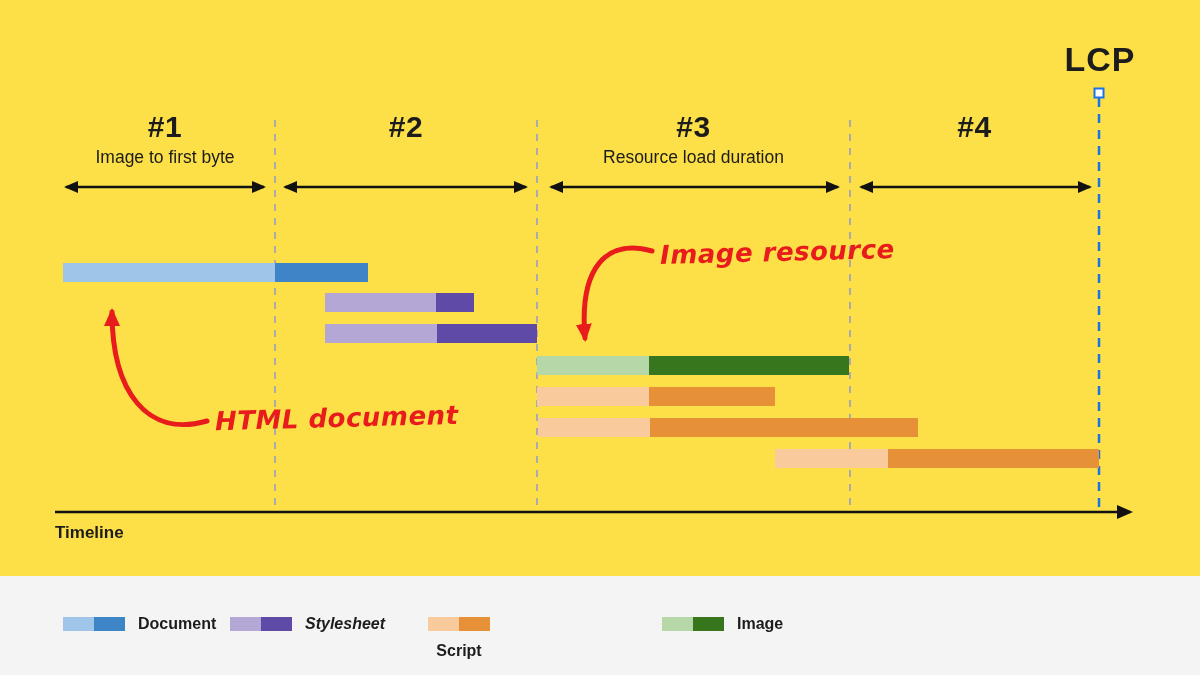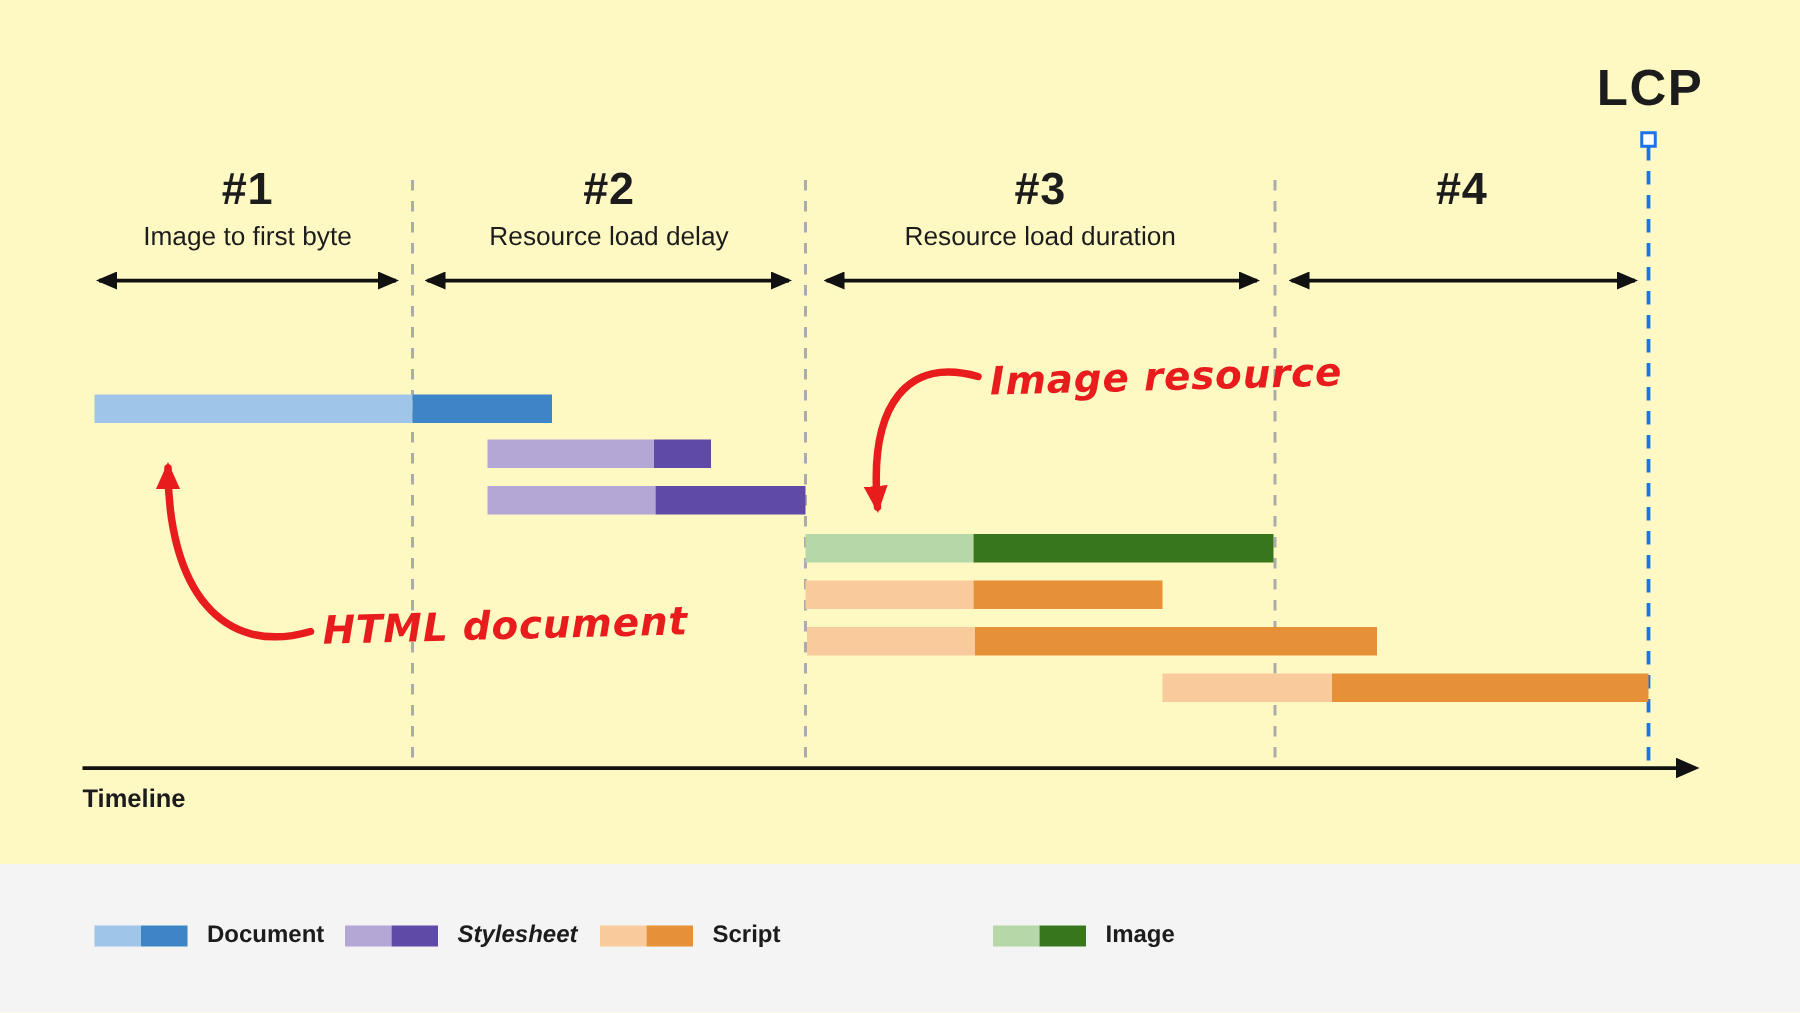--- a/index.html
+++ b/index.html
@@ -1,17 +1,17 @@
 <!DOCTYPE html>
 <html><head>
 <meta charset="utf-8">
 <style>
   html,body{margin:0;padding:0;background:#ffffff;}
   .stage{
-    position:relative;width:1200px;height:675px;background:#fef9c3;overflow:hidden;
+    position:relative;width:1200px;height:675px;background:#fde047;overflow:hidden;
     font-family:"Liberation Sans", sans-serif;color:#1c1c1c;
   }
   svg.layer{position:absolute;left:0;top:0;width:1200px;height:675px;pointer-events:none;}
 
   
   .phase{position:absolute;top:110px;text-align:center;}
   .phase .num{font-size:30px;font-weight:700;line-height:34px;letter-spacing:.5px;}
   .phase .lbl{font-size:17.5px;font-weight:500;line-height:22px;margin-top:2px;}
 
   
@@ -108,21 +108,20 @@
   </svg>
 
   <div class="lcp-label">LCP</div>
 
   <div class="phase" style="left:55px;width:220px;">
     <div class="num">#1</div>
     <div class="lbl">Image to first byte</div>
   </div>
   <div class="phase" style="left:275px;width:262px;">
     <div class="num">#2</div>
-    <div class="lbl">Resource load delay</div>
   </div>
   <div class="phase" style="left:537px;width:313px;">
     <div class="num">#3</div>
     <div class="lbl">Resource load duration</div>
   </div>
   <div class="phase" style="left:850px;width:249px;">
     <div class="num">#4</div>
   </div>
 
   <div class="hand" style="left:215px;top:403px;">HTML document</div>
@@ -138,21 +137,21 @@
       </span>
       <span class="legend-label">Document</span>
     </div>
     <div class="legend-item" style="left:230px;font-style:italic;">
       <span class="swatch">
         <span class="sw-half" style="background: rgb(180, 167, 214);"></span>
         <span class="sw-half" style="background: rgb(95, 75, 167);"></span>
       </span>
       <span class="legend-label">Stylesheet</span>
     </div>
-    <div class="legend-item" style="left:400px;">
+    <div class="legend-item" style="left:428px;flex-direction:column;">
       <span class="swatch">
         <span class="sw-half" style="background: rgb(249, 203, 156);"></span>
         <span class="sw-half" style="background: rgb(230, 145, 56);"></span>
       </span>
       <span class="legend-label">Script</span>
     </div>
     <div class="legend-item" style="left:662px;">
       <span class="swatch">
         <span class="sw-half" style="background: rgb(182, 215, 168);"></span>
         <span class="sw-half" style="background: rgb(56, 118, 29);"></span>

